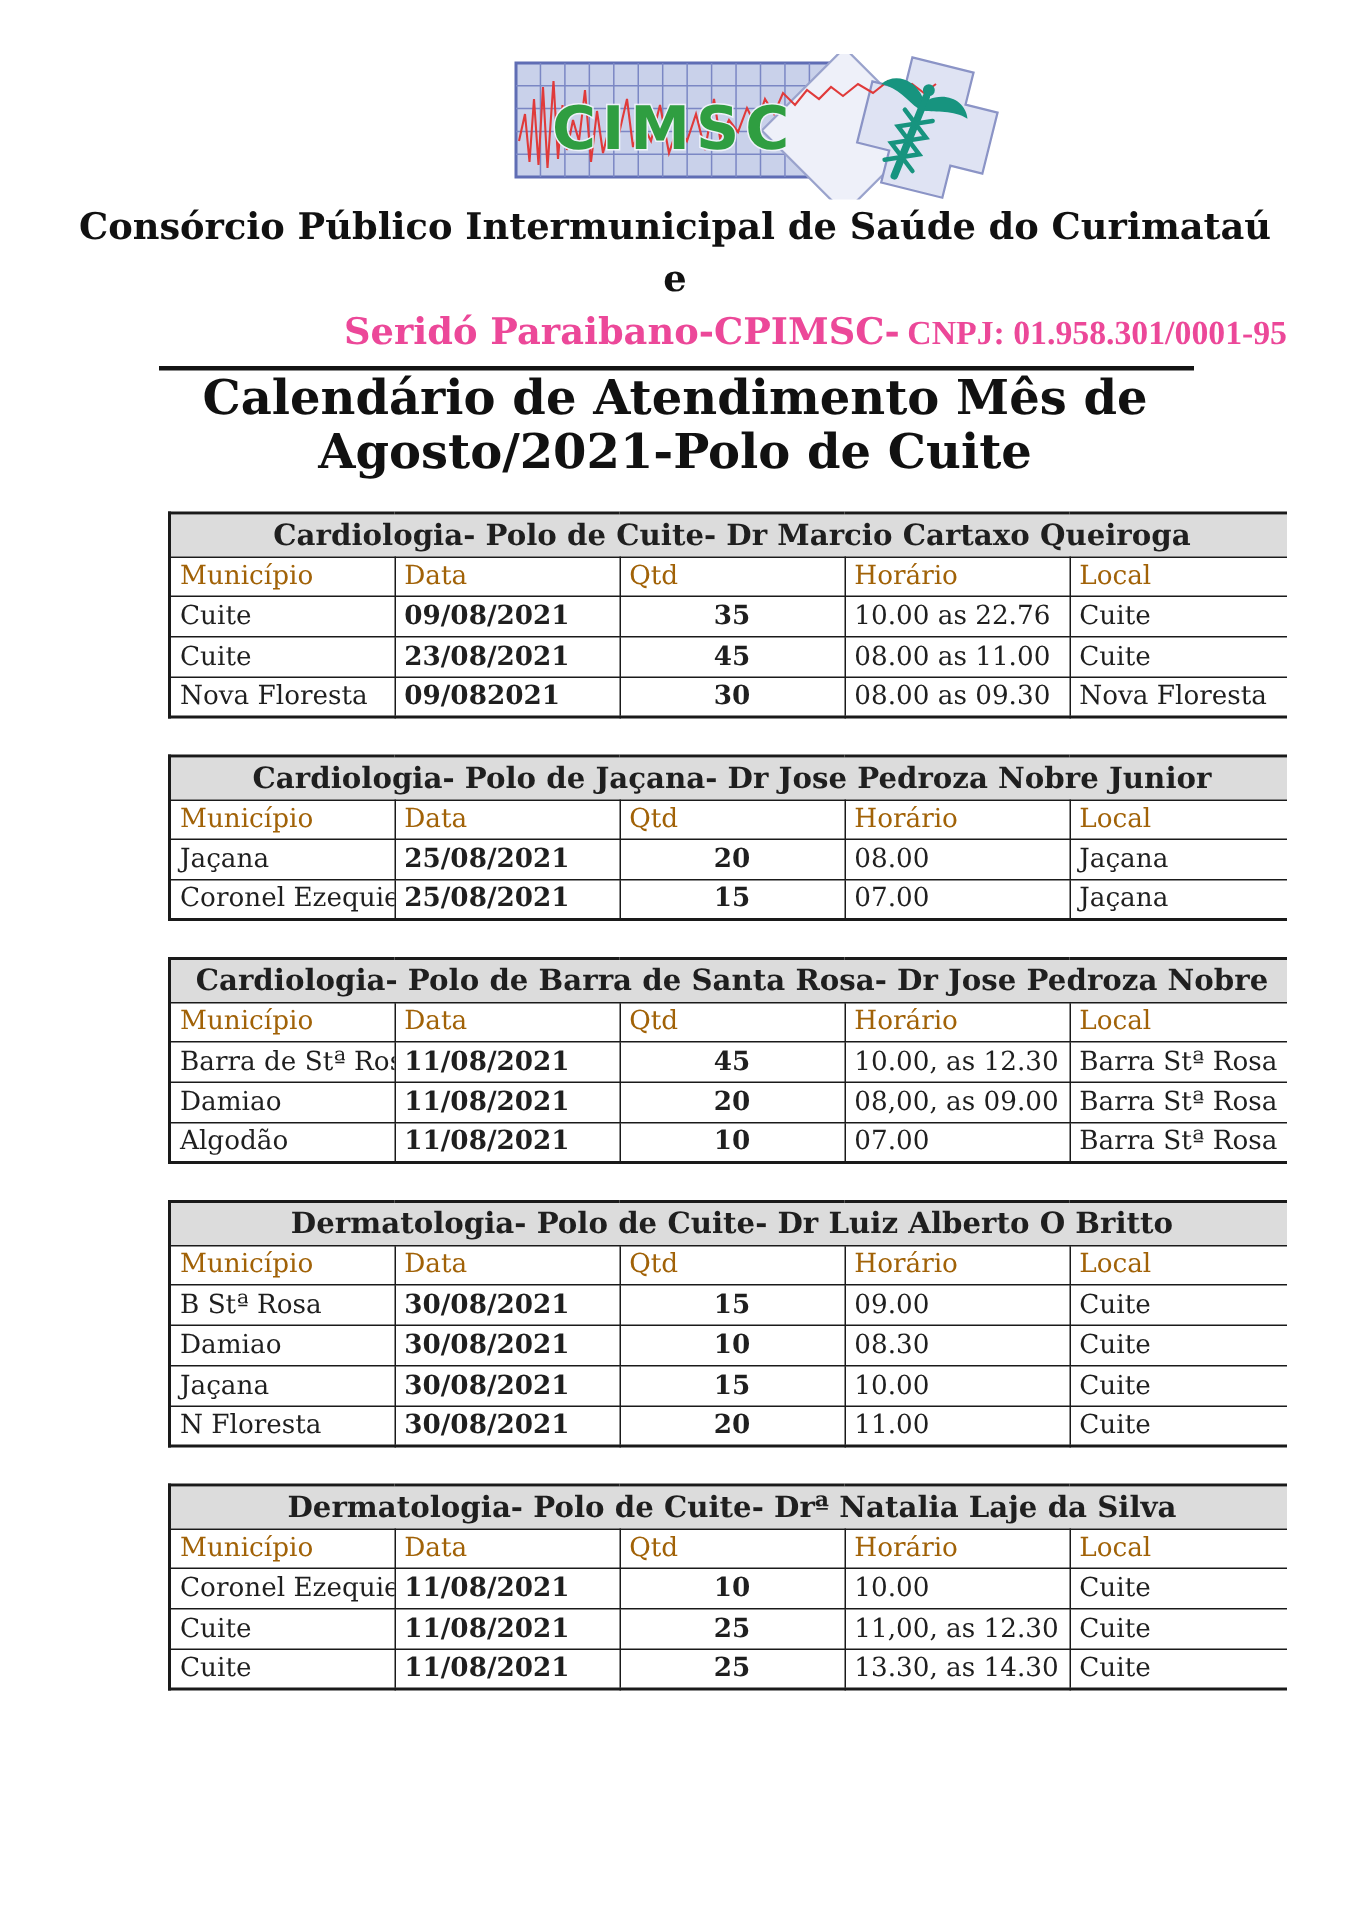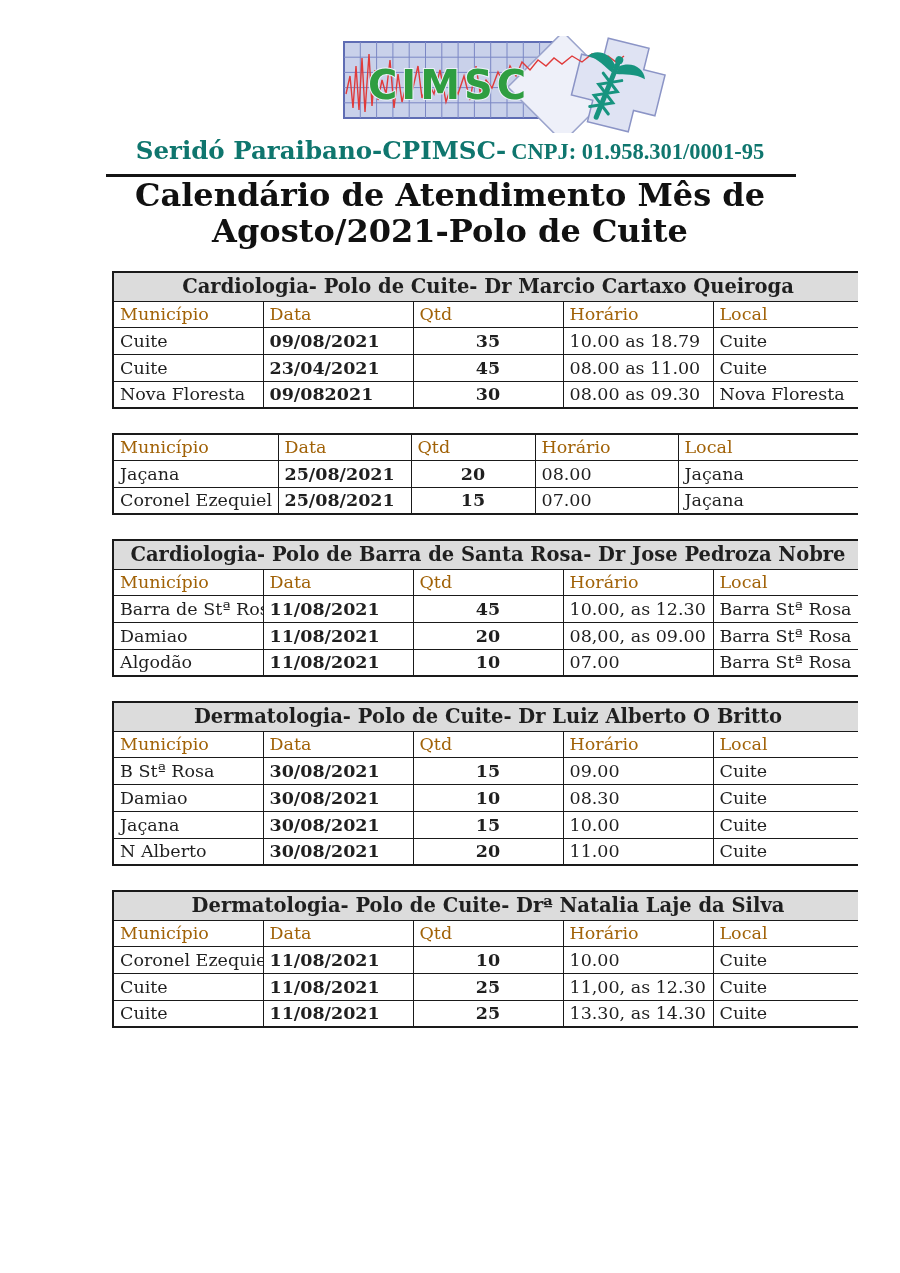--- a/index.html
+++ b/index.html
@@ -9,21 +9,21 @@
     background:#ffffff; overflow:hidden; color:#1a1a1a;
     font-family:"DejaVu Serif", serif;
   }
   
   .logo-wrap { padding-top:36px; width:330px; margin-left:300px; height:133px; }
   
   .org-line1 {
     text-align:center; font-weight:bold; font-size:24.5px; line-height:35px;
     color:#111;
   }
-  .org-line2 { text-align:center; line-height:35px; color:#0f766e; }
+  .org-line2 { text-align:right; line-height:35px; color:#ec4899; }
   .org-line2 .b1 { font-weight:bold; font-size:24.5px; }
   .org-line2 .b2 { font-weight:bold; font-size:22.5px; font-family:"Liberation Serif", serif; }
   .rule { border:0; border-top:3px solid #141414; margin:3px 62px 0 64px; }
   .doc-title {
     text-align:center; font-weight:bold; font-size:32px; line-height:36px;
     color:#111; margin-bottom:22px;
   }
   
   table.sched {
     border-collapse:collapse; table-layout:fixed;
@@ -91,20 +91,21 @@
         <circle cx="0" cy="-30" r="4" fill="#17947f"></circle>
         <rect x="-2.5" y="-28" width="5" height="62" rx="2.5" fill="#17947f"></rect>
         <path d="M-2,-24 C-12,-34 -26,-32 -31,-22 C-20,-24 -10,-18 -2,-16 Z" fill="#17947f"></path>
         <path d="M2,-24 C12,-34 26,-32 31,-22 C20,-24 10,-18 2,-16 Z" fill="#17947f"></path>
         <path d="M-10,-12 Q0,-6 10,0 Q0,6 -10,12 Q0,18 10,24" fill="none" stroke-width="3" stroke="#17947f"></path>
         <path d="M10,-12 Q0,-6 -10,0 Q0,6 10,12 Q0,18 -10,24" fill="none" stroke-width="3" stroke="#17947f"></path>
       </g>
     </svg>
   </div>
 
+  <div class="org-line1">Consórcio Público Intermunicipal de Saúde do Curimataú e</div>
   <div class="org-line2">
     <span class="b1">Seridó Paraibano-CPIMSC-</span>
     <span class="b2">CNPJ: 01.958.301/0001-95</span>
   </div>
 
   <hr class="rule">
 
   <div class="doc-title">Calendário de Atendimento Mês de Agosto/2021-Polo de Cuite</div>
 
   <div>
@@ -119,42 +120,45 @@
             <th class="c2">Qtd</th>
             <th class="c3">Horário</th>
             <th class="c4">Local</th>
           </tr>
       </thead>
       <tbody>
           <tr>
             <td class="c0">Cuite</td>
             <td class="c1">09/08/2021</td>
             <td class="c2">35</td>
-            <td class="c3">10.00 as 18.79</td>
+            <td class="c3">10.00 as 22.76</td>
             <td class="c4">Cuite</td>
           </tr>
           <tr>
             <td class="c0">Cuite</td>
-            <td class="c1">23/04/2021</td>
+            <td class="c1">23/08/2021</td>
             <td class="c2">45</td>
             <td class="c3">08.00 as 11.00</td>
             <td class="c4">Cuite</td>
           </tr>
           <tr>
             <td class="c0">Nova Floresta</td>
             <td class="c1">09/082021</td>
             <td class="c2">30</td>
             <td class="c3">08.00 as 09.30</td>
             <td class="c4">Nova Floresta</td>
           </tr>
         </tbody>
     </table>
 
     <table class="sched">
       <thead>
+        <tr>
+          <th colspan="5" class="ttl">Cardiologia- Polo de Jaçana- Dr Jose Pedroza Nobre Junior</th>
+        </tr>
         <tr class="hdr">
             <th class="c0">Município</th>
             <th class="c1">Data</th>
             <th class="c2">Qtd</th>
             <th class="c3">Horário</th>
             <th class="c4">Local</th>
           </tr>
       </thead>
       <tbody>
           <tr>
@@ -241,21 +245,21 @@
             <td class="c4">Cuite</td>
           </tr>
           <tr>
             <td class="c0">Jaçana</td>
             <td class="c1">30/08/2021</td>
             <td class="c2">15</td>
             <td class="c3">10.00</td>
             <td class="c4">Cuite</td>
           </tr>
           <tr>
-            <td class="c0">N Alberto</td>
+            <td class="c0">N Floresta</td>
             <td class="c1">30/08/2021</td>
             <td class="c2">20</td>
             <td class="c3">11.00</td>
             <td class="c4">Cuite</td>
           </tr>
         </tbody>
     </table>
 
     <table class="sched">
       <thead>

